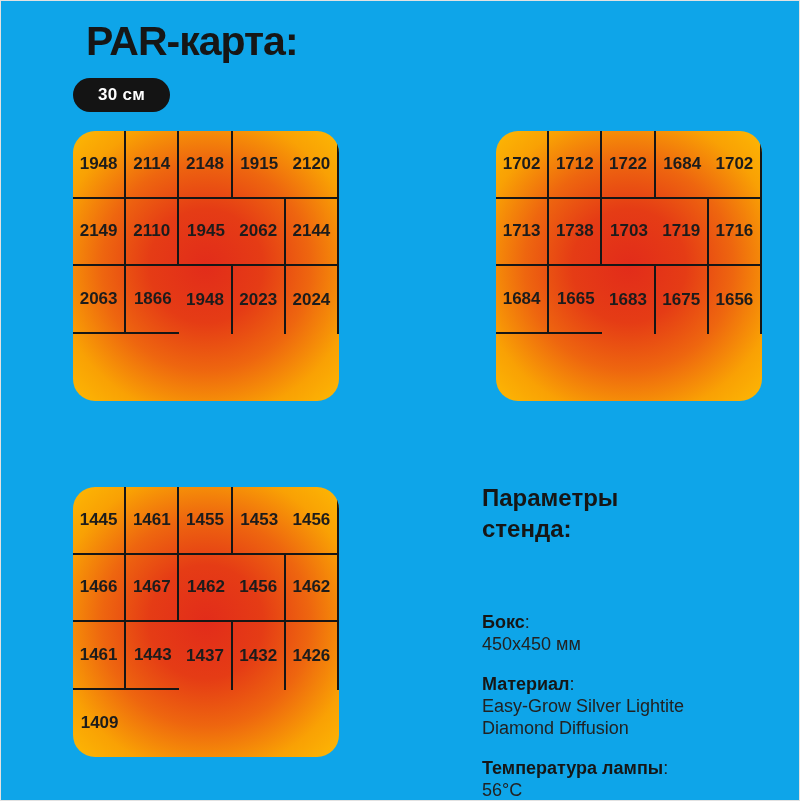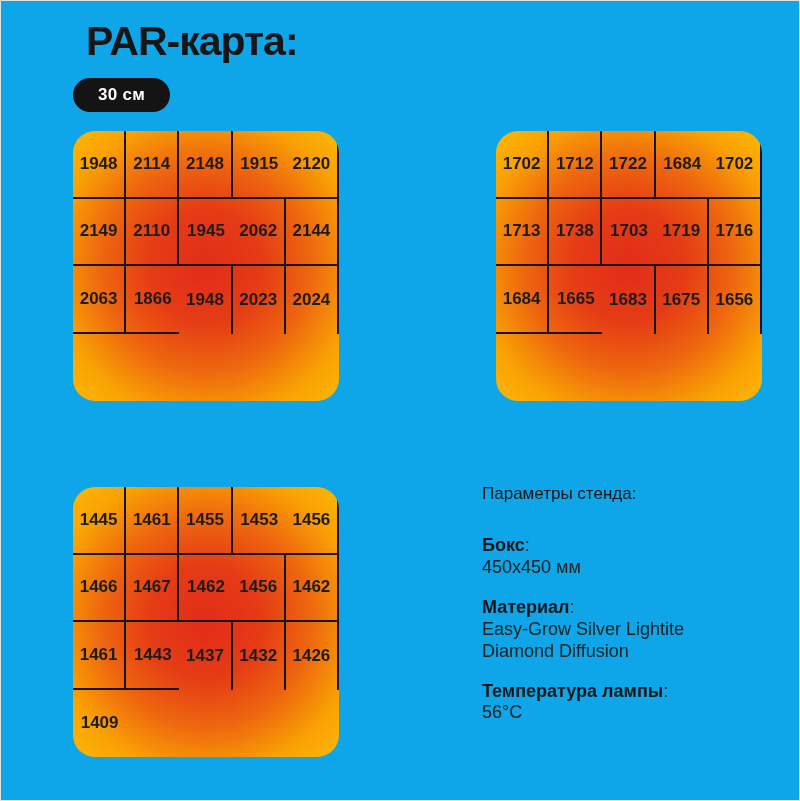--- a/index.html
+++ b/index.html
@@ -47,22 +47,22 @@
   .cell{
     display:flex;align-items:center;justify-content:center;
     font-size:17px;font-weight:700;color:#1c1c1c;
     border-right:2px solid var(--grid-line);
     border-bottom:2px solid var(--grid-line);
   }
   .cell:nth-child(4n){border-right:none;}
   .cell:nth-child(n+13){border-bottom:none;}
   .params{position:absolute;left:482px;top:483px;width:250px;}
   .params-heading{
-    font-size:17px;font-weight:400;line-height:1.28;width:170px;
-    margin-bottom:30px;color:#161616;
+    font-size:24px;font-weight:700;line-height:1.28;width:170px;
+    margin-bottom:68px;color:#161616;
   }
   .param{font-size:18px;line-height:1.22;margin-bottom:18px;color:#222;}
   .param b{font-weight:700;color:#161616;}
 </style>
 </head>
 <body>
 
 <div class="page">
 
   <h1 class="title">PAR-карта:</h1>

